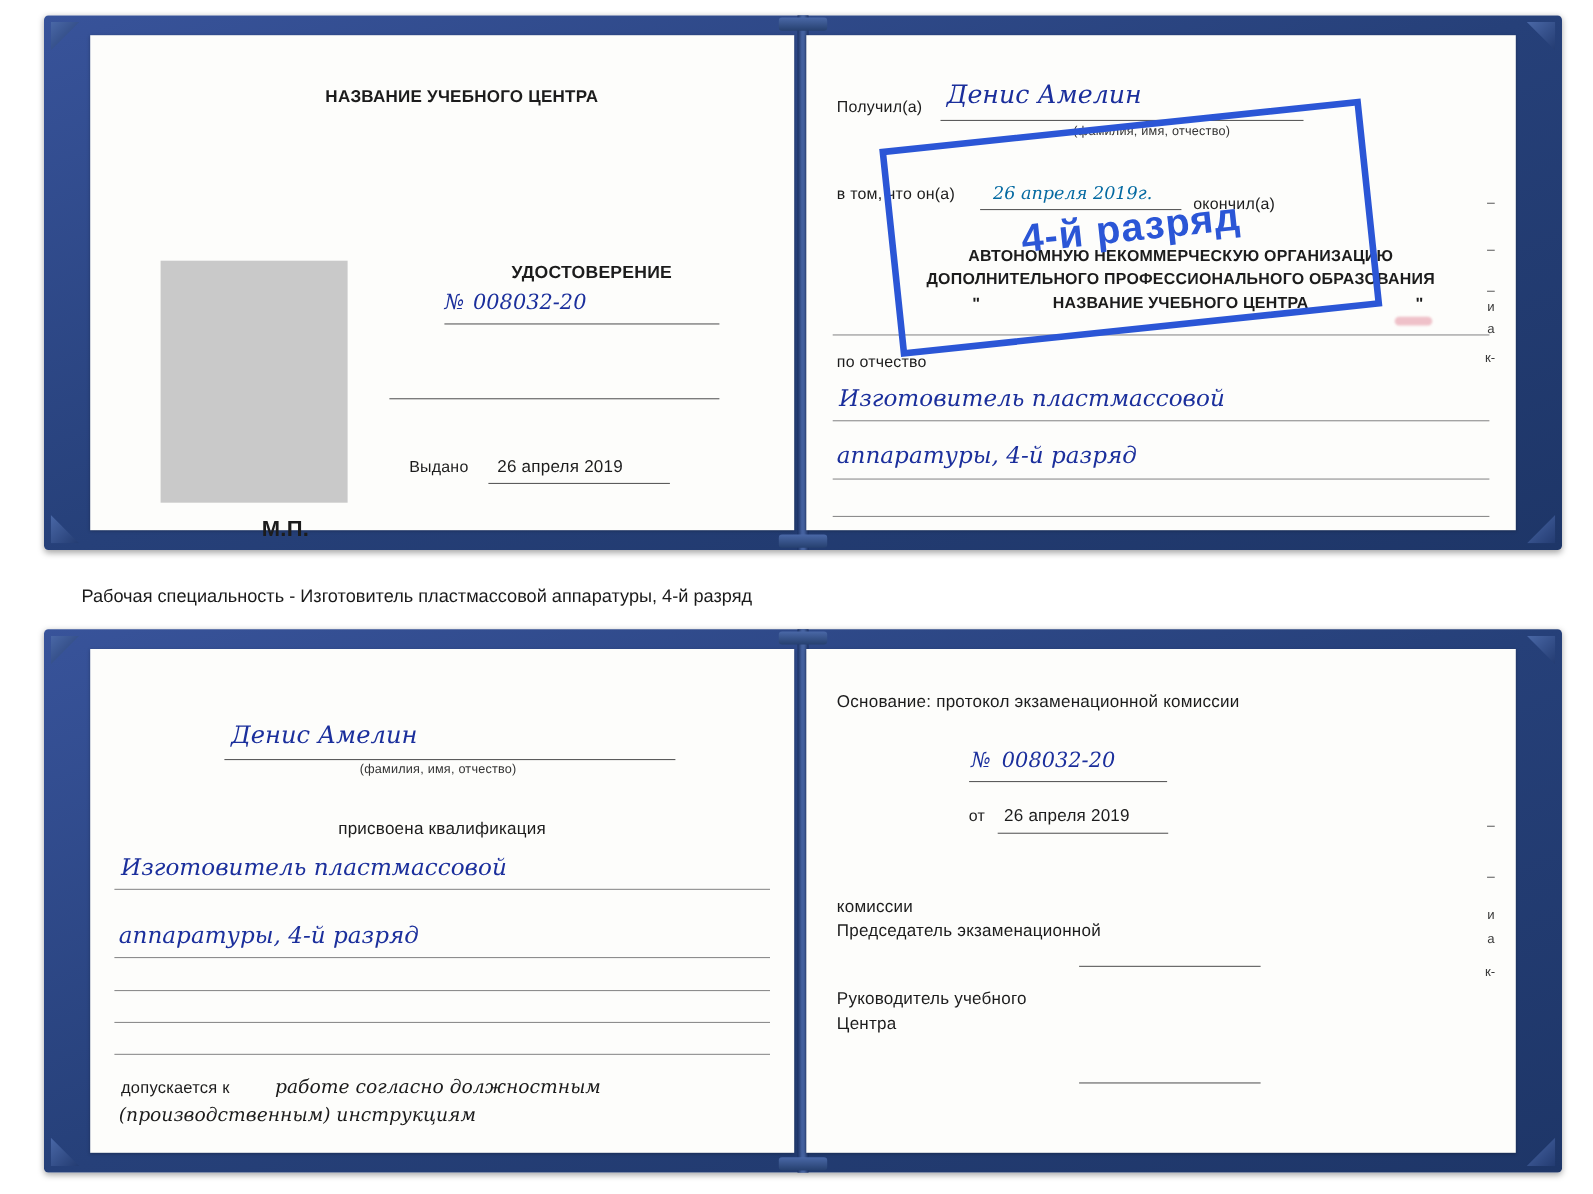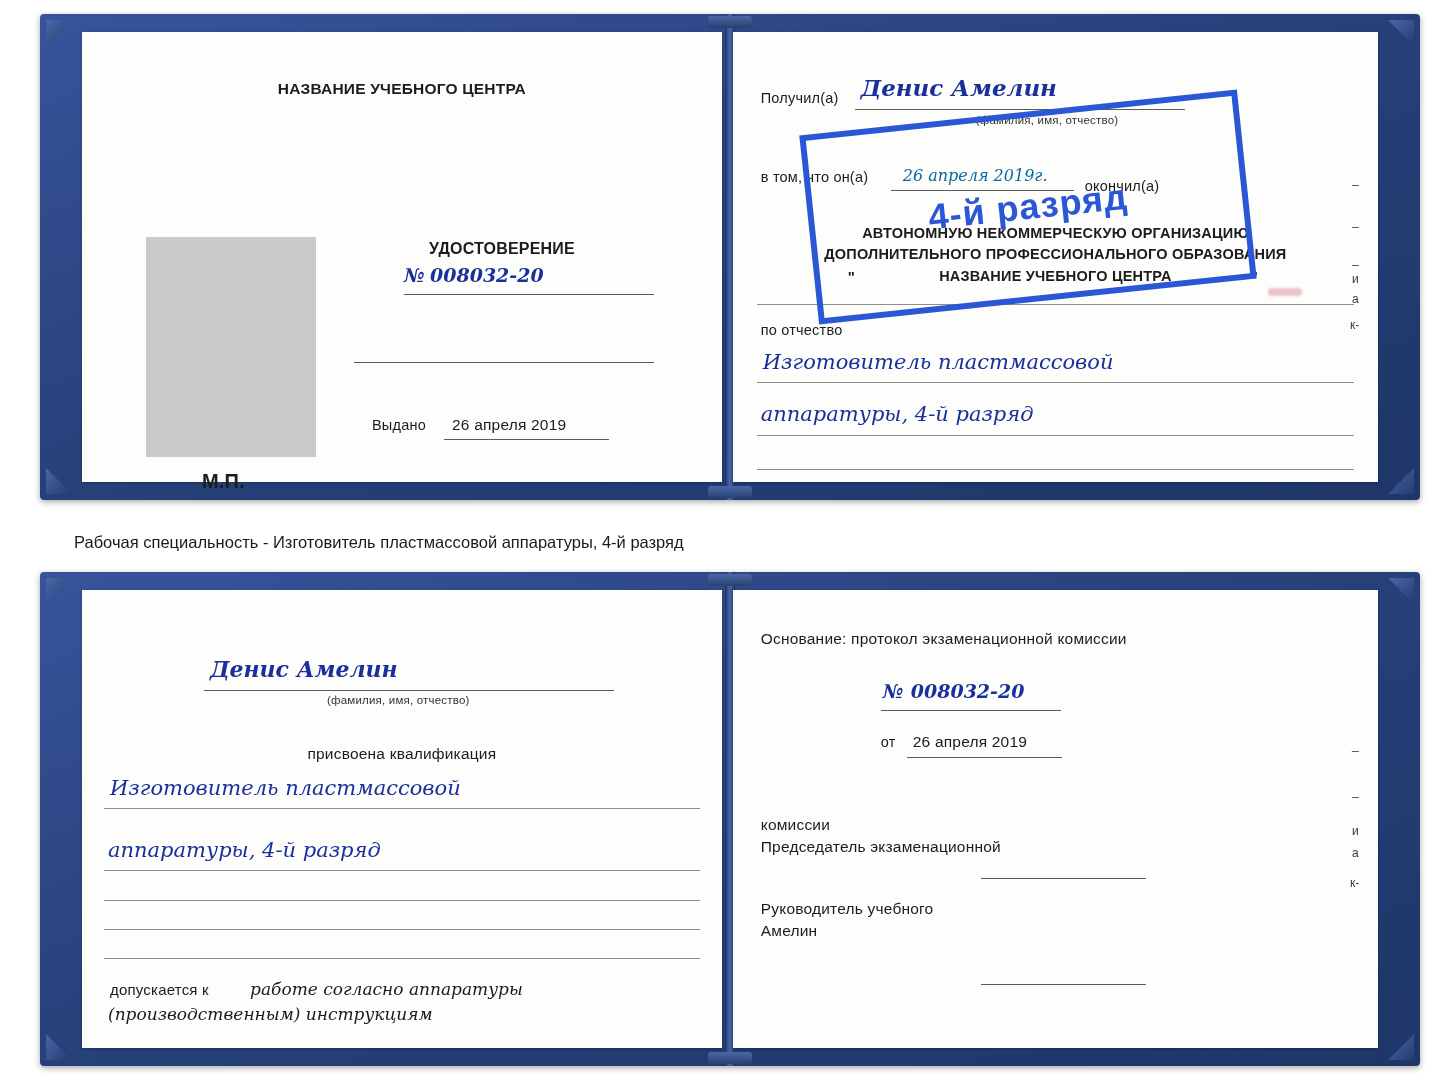--- a/index.html
+++ b/index.html
@@ -67,31 +67,31 @@
   .tab-bottom { bottom: 2px; }
 
   
   .lbl {
     position: absolute;
     font-size: 14.5px;
     color: #1c1c1c;
     white-space: nowrap;
     letter-spacing: 0.2px;
   }
-  .lbl.bold { font-weight: bold; }
+  .lbl.bold { font-weight: bold; padding-left: 36px; }
   .lbl.small { font-size: 11.5px; color: #333; }
   .lbl.center { text-align: center; }
 
   .hand {
     position: absolute;
     font-family: "DejaVu Serif", serif;
     font-style: italic;
     color: #1b2f9c;
     white-space: nowrap;
-    font-weight: bold;
+    font-weight: normal;
   }
 
   .rule {
     position: absolute;
     border-bottom: 1px solid #5c5c5c;
     height: 0;
   }
   .rule.light { border-bottom: 1px solid #8d8d8d; }
 
   .photo-box {
@@ -231,41 +231,41 @@
     <div class="hand" style="left:28px; top:186px; font-size:21px; font-weight:normal;">Изготовитель пластмассовой</div>
     <div class="rule light" style="left:22px; right:22px; top:218px;"></div>
 
     <div class="hand" style="left:26px; top:248px; font-size:21px; font-weight:normal;">аппаратуры, 4-й разряд</div>
     <div class="rule light" style="left:22px; right:22px; top:280px;"></div>
     <div class="rule light" style="left:22px; right:22px; top:310px;"></div>
     <div class="rule light" style="left:22px; right:22px; top:339px;"></div>
     <div class="rule light" style="left:22px; right:22px; top:368px;"></div>
 
     <div class="lbl" style="left:28px; top:391px; font-size:15px;">допускается к</div>
-    <div class="hand" style="left:168px; top:389px; font-size:17px; color:#1a1a1a; font-weight:normal;">работе согласно аппаратуры</div>
+    <div class="hand" style="left:168px; top:389px; font-size:17px; color:#1a1a1a; font-weight:normal;">работе согласно должностным</div>
     <div class="hand" style="left:26px; top:414px; font-size:17px; color:#1a1a1a; font-weight:normal;">(производственным) инструкциям</div>
   </div>
 
   <div class="page right">
     <div class="lbl" style="left:28px; top:40px; font-size:15.5px;">Основание: протокол экзаменационной комиссии</div>
 
     <div class="hand" style="left:150px; top:90px; font-size:19px;">№</div>
     <div class="hand" style="left:178px; top:90px; font-size:19px;">008032-20</div>
     <div class="rule" style="left:148px; top:120px; width:180px;"></div>
 
     <div class="lbl" style="left:148px; top:144px;">от</div>
     <div class="lbl" style="left:180px; top:143px; font-size:15.5px;">26 апреля 2019</div>
     <div class="rule" style="left:174px; top:167px; width:155px;"></div>
 
     <div class="lbl" style="left:28px; top:204px; font-size:15.5px;margin-top:44px;">Председатель экзаменационной</div>
     <div class="lbl" style="left:28px; top:226px; font-size:15.5px;">комиссии</div>
     <div class="rule" style="left:248px; top:288px; width:165px;"></div>
 
     <div class="lbl" style="left:28px; top:310px; font-size:15.5px;">Руководитель учебного</div>
-    <div class="lbl" style="left:28px; top:332px; font-size:15.5px;">Амелин</div>
+    <div class="lbl" style="left:28px; top:332px; font-size:15.5px;">Центра</div>
     <div class="rule" style="left:248px; top:394px; width:165px;"></div>
   </div>
 </div>
 
 <div class="edge-mark" style="left:1352px; top:738px;">_</div>
 <div class="edge-mark" style="left:1352px; top:784px;">_</div>
 <div class="edge-mark" style="left:1352px; top:824px;">и</div>
 <div class="edge-mark" style="left:1352px; top:846px;">а</div>
 <div class="edge-mark" style="left:1350px; top:876px;">к-</div>
 

